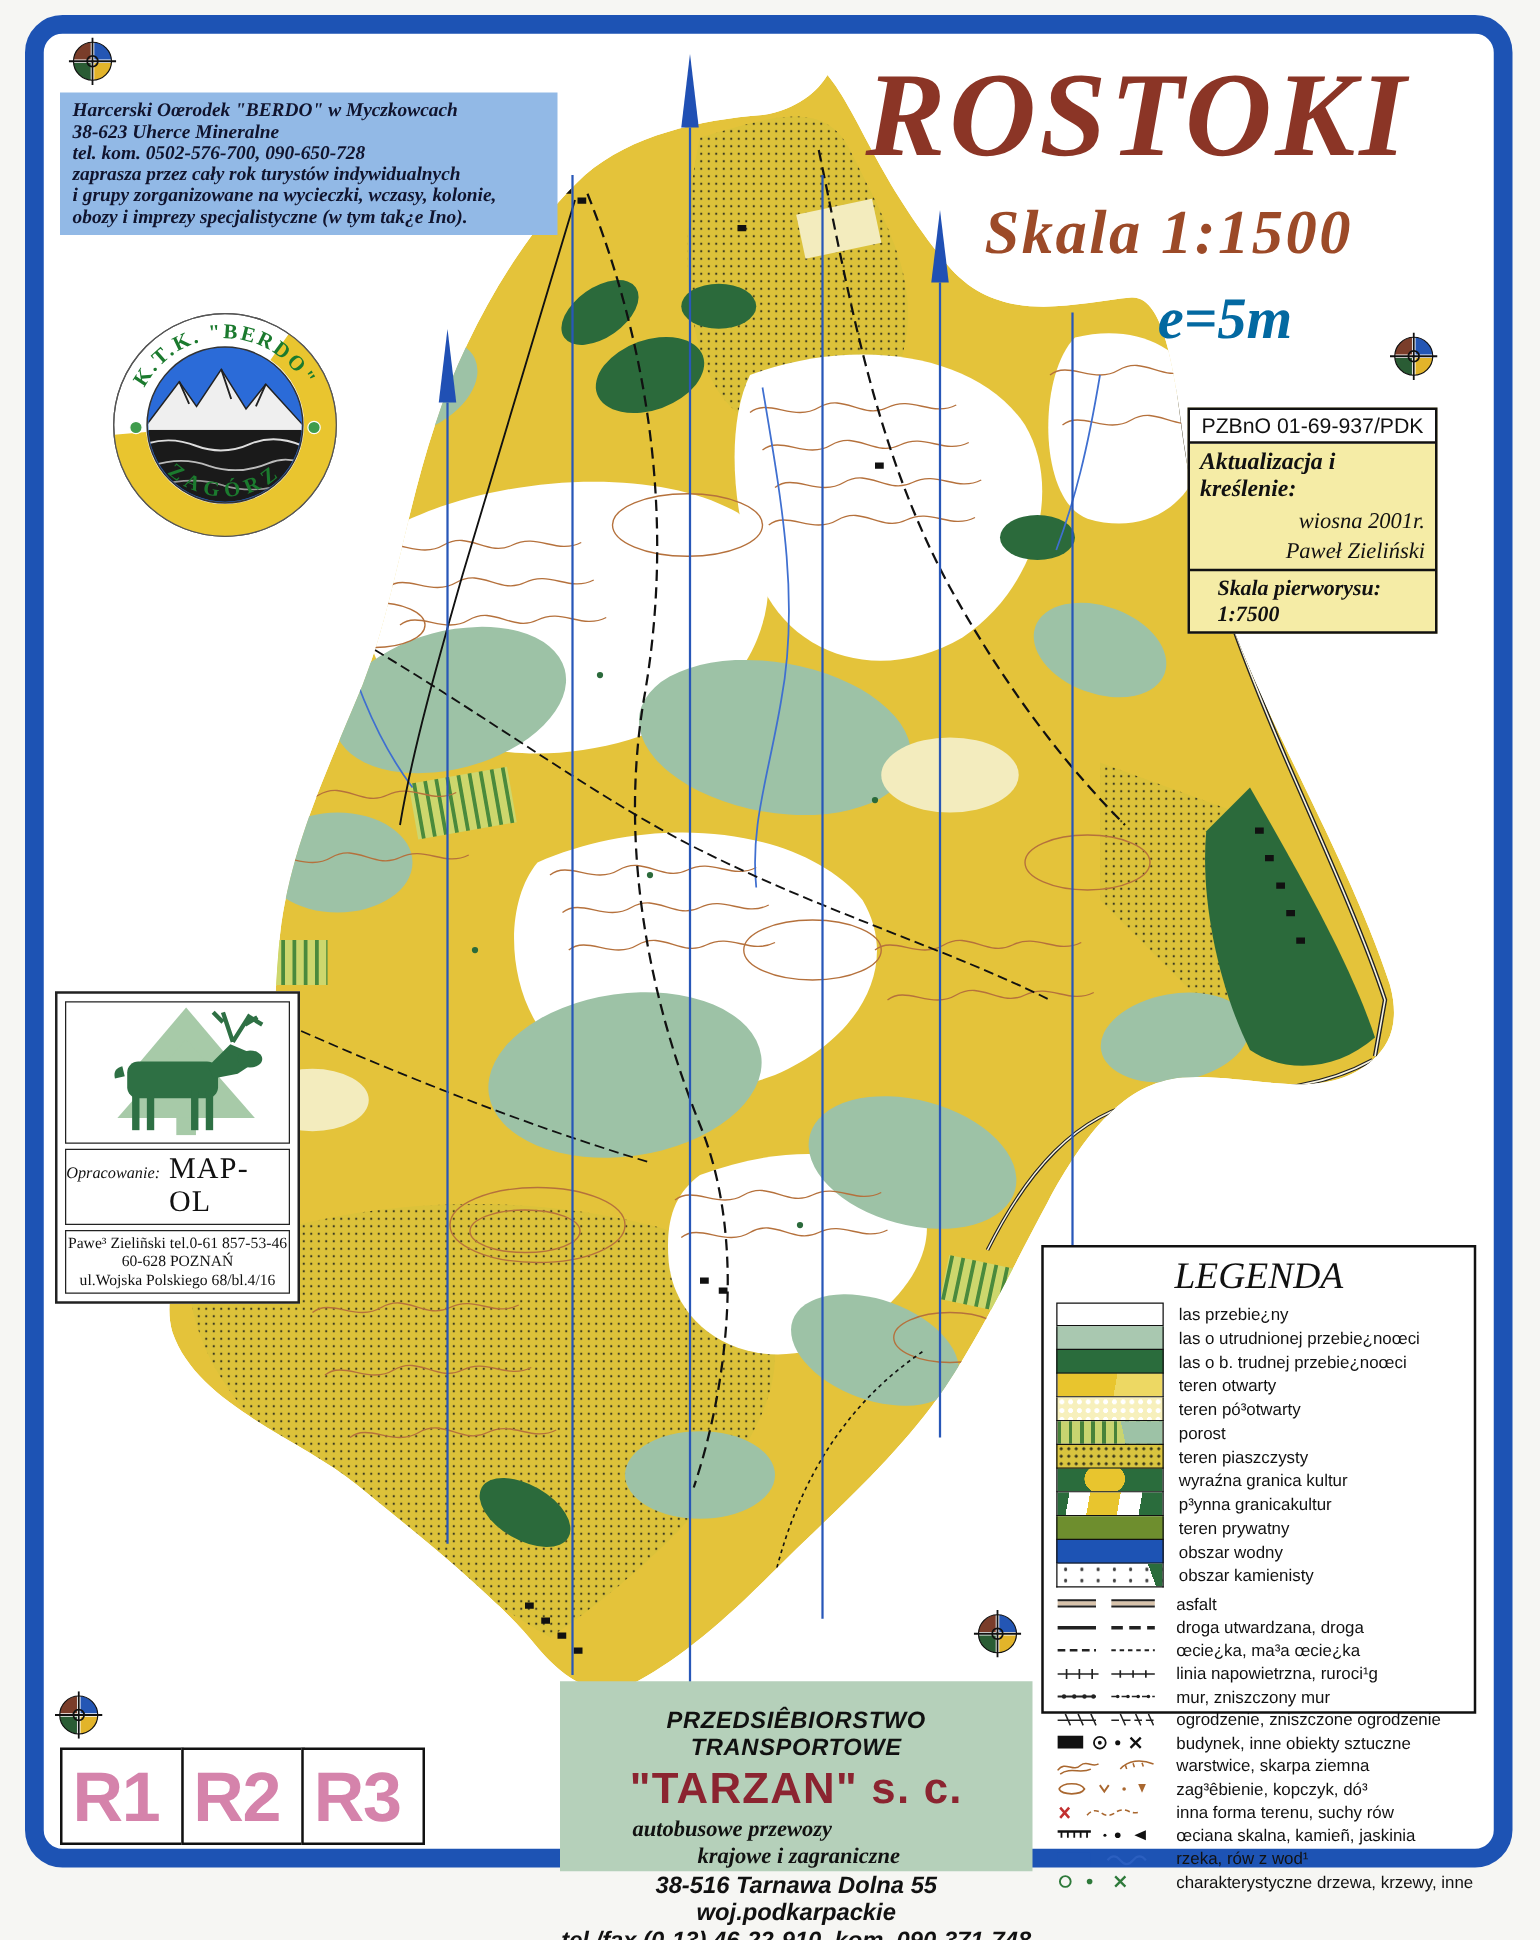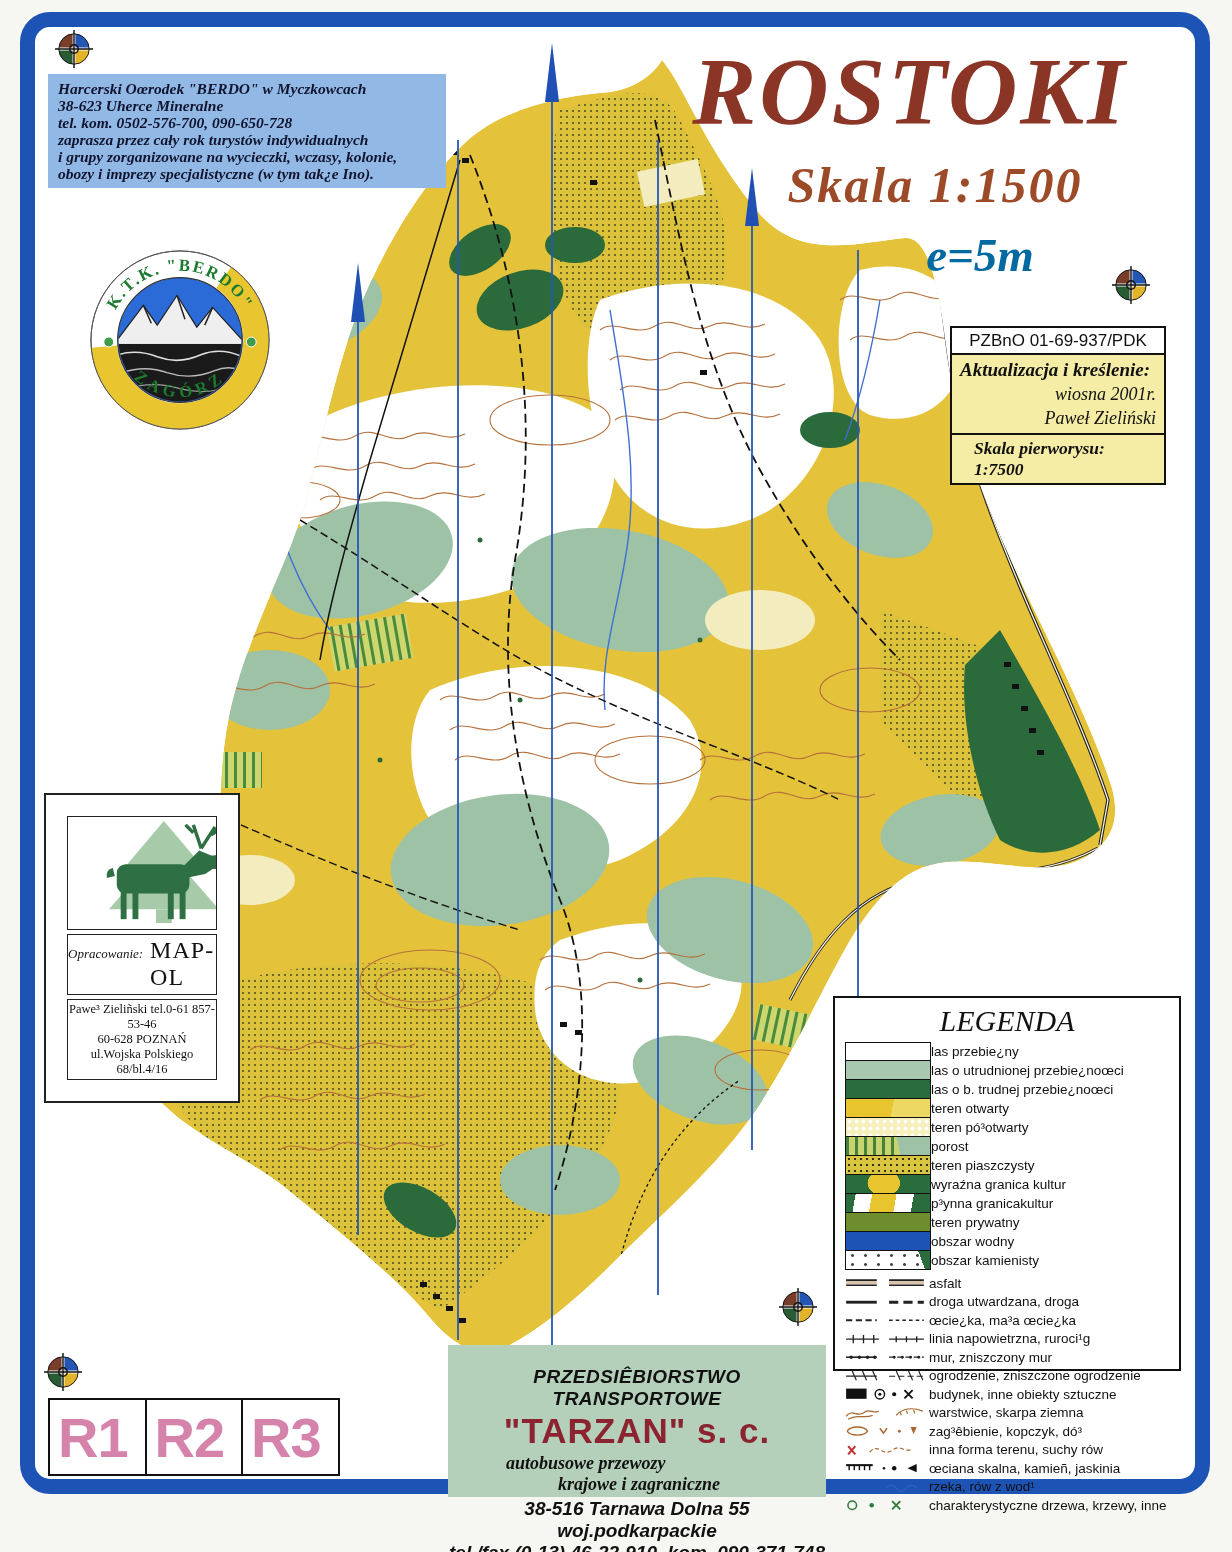--- a/index.html
+++ b/index.html
@@ -33,36 +33,36 @@
   .scale-line{
     left:700px;top:156px;width:470px;text-align:center;
     font:bold italic 50px "Liberation Serif",serif;color:#9c4a28;letter-spacing:2px;
   }
   .equi-line{
     left:850px;top:228px;width:260px;text-align:center;
     font:bold italic 47px "Liberation Serif",serif;color:#0369a1;
   }
   
   .info-box{
-    left:950px;top:326px;width:216px;background:#f5eca6;
+    left:950px;top:326px;width:200px;background:#f5eca6;
     border:2px solid #111;box-sizing:border-box;color:#111;
   }
   .info-code{
     background:#fff;border-bottom:2px solid #111;text-align:center;
     font:17px "Liberation Sans",sans-serif;padding:3px 0 2px 0;
   }
   .info-mid{padding:4px 8px 4px 8px;border-bottom:2px solid #111;}
   .info-mid .l1{font:bold italic 19px "Liberation Serif",serif;}
   .info-mid .l2{font:italic 18px "Liberation Serif",serif;text-align:right;margin-top:3px;}
   .info-mid .l3{font:italic 18px "Liberation Serif",serif;text-align:right;margin-top:3px;}
   .info-base{font:bold italic 17.5px "Liberation Serif",serif;padding:3px 22px;}
   
   .mapol{
     left:44px;top:793px;width:196px;background:#fff;border:2px solid #222;
-    box-sizing:border-box;padding:21px;color:#111;
+    box-sizing:border-box;padding:6px;color:#111;
   }
   .mapol .pic{border:1.5px solid #222;height:112px;overflow:hidden;background:#fff;}
   .mapol .credit{
     border:1.5px solid #222;margin-top:4px;display:flex;align-items:baseline;
     justify-content:center;gap:7px;padding:2px 0 3px 0;
   }
   .mapol .credit .lab{font:italic 13px "Liberation Serif",serif;}
   .mapol .credit .nm{font:24px "Liberation Serif",serif;letter-spacing:1px;}
   .mapol .addr{
     border:1.5px solid #222;margin-top:4px;text-align:center;
@@ -73,21 +73,21 @@
     left:833px;top:996px;width:348px;height:375px;background:#fff;
     border:2.5px solid #111;box-sizing:border-box;color:#111;
   }
   .lg-title{text-align:center;font:italic 30px "Liberation Serif",serif;margin:6px 0 4px 0;}
   .lg-row{display:flex;align-items:center;height:19px;}
   .lg-sw{
     width:86px;height:19px;margin-left:10px;box-sizing:border-box;
     border-left:1.5px solid #111;border-right:1.5px solid #111;border-bottom:1px solid #111;
   }
   .lg-row:first-child .lg-sw{border-top:1.5px solid #111;}
-  .lg-lbl{font:13.5px "Liberation Sans",sans-serif;white-space:nowrap;}
+  .lg-lbl{margin-left:12px;font:13.5px "Liberation Sans",sans-serif;white-space:nowrap;}
   .sym-row{display:flex;align-items:center;height:18px;margin-top:0.5px;}
   .sym-cell{width:86px;margin-left:8px;flex:none;}
   
   .sw0{background:#fff;}
   .sw1{background:#a9c8b0;}
   .sw2{background:#2a6c3c;}
   .sw3{background:linear-gradient(100deg,#e8c52e 55%,#edd863 55%);}
   .sw4{background-color:#f7f0bc;background-image:radial-gradient(circle,#ffffff 1.8px,transparent 2.2px);background-size:7px 7px;}
   .sw5{background:linear-gradient(78deg,transparent 62%,#9dc2a6 62%),repeating-linear-gradient(90deg,#47823a 0 3px,#c8d470 3px 9px);}
   .sw6{background-color:#d9c43f;background-image:radial-gradient(circle,#33331c 1px,transparent 1.4px);background-size:6px 6px;}

